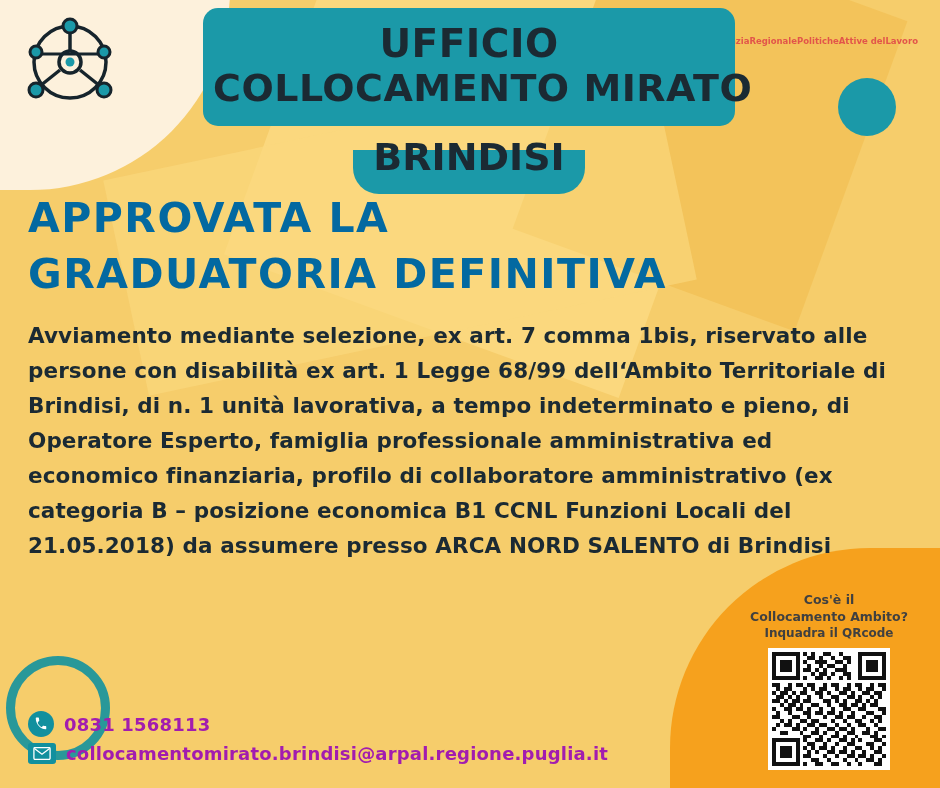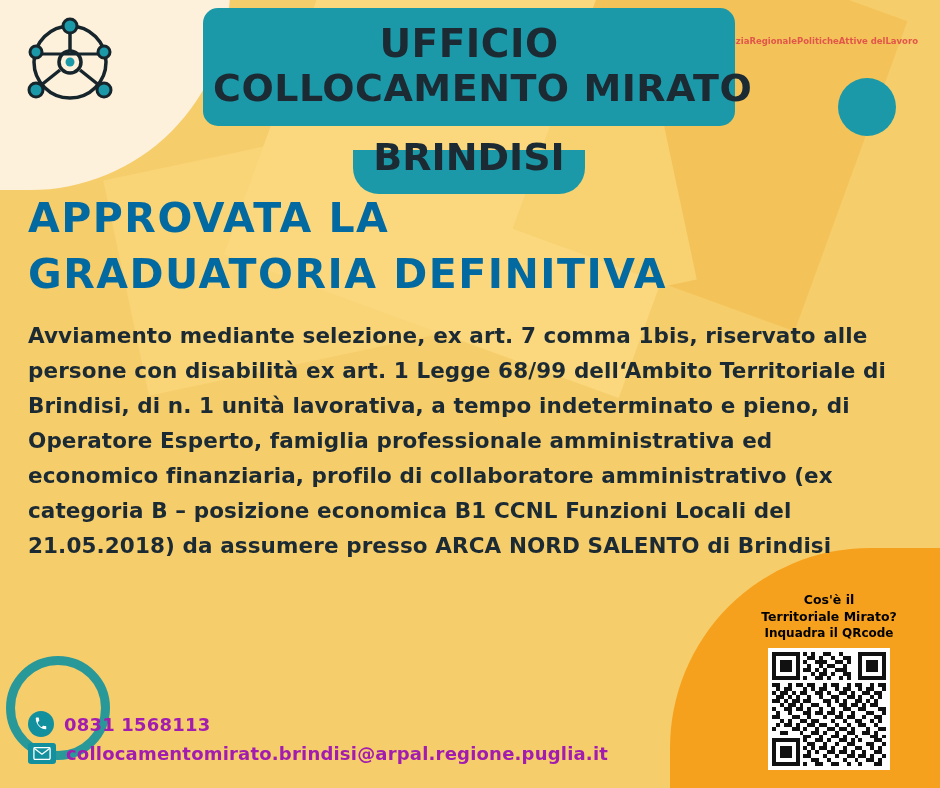--- a/index.html
+++ b/index.html
@@ -213,21 +213,21 @@
 
   
   .qr-block {
     position: absolute;
     right: 26px;
     bottom: 18px;
     width: 170px;
     text-align: center;
   }
   .qr-cap {
-    color: #000000;
+    color: #404040;
     font-size: 12.5px;
     font-weight: bold;
     line-height: 17px;
     margin-bottom: 6px;
   }
   .qr-cap .small {
     font-weight: bold;
     font-size: 12px;
   }
   .qr-img {
@@ -342,21 +342,21 @@
   <div class="headline">
     <div class="hl">APPROVATA LA</div>
     <div class="hl">GRADUATORIA DEFINITIVA</div>
   </div>
 
   <div class="body-text">Avviamento mediante selezione, ex art. 7 comma 1bis, riservato alle persone con disabilità ex art. 1 Legge 68/99 dell‘Ambito Territoriale di Brindisi, di n. 1 unità lavorativa, a tempo indeterminato e pieno, di Operatore Esperto, famiglia professionale amministrativa ed economico finanziaria, profilo di collaboratore amministrativo (ex categoria B – posizione economica B1 CCNL Funzioni Locali del 21.05.2018) da assumere presso ARCA NORD SALENTO di Brindisi</div>
 
   <div class="qr-block">
     <div class="qr-cap">
       <div>Cos'è il</div>
-      <div>Territoriale Mirato?</div>
+      <div>Collocamento Ambito?</div>
       <div class="small">Inquadra il QRcode</div>
     </div>
     <div class="qr-img">
       <svg width="114" height="114" viewBox="0 0 29 29" shape-rendering="crispEdges">
         <rect width="29" height="29" fill="#ffffff"></rect>
         <g fill="#111111">
           <rect x="0" y="0" width="7" height="1"></rect>
             <rect x="0" y="6" width="7" height="1"></rect>
           <rect x="0" y="0" width="1" height="7"></rect>
             <rect x="6" y="0" width="1" height="7"></rect>

